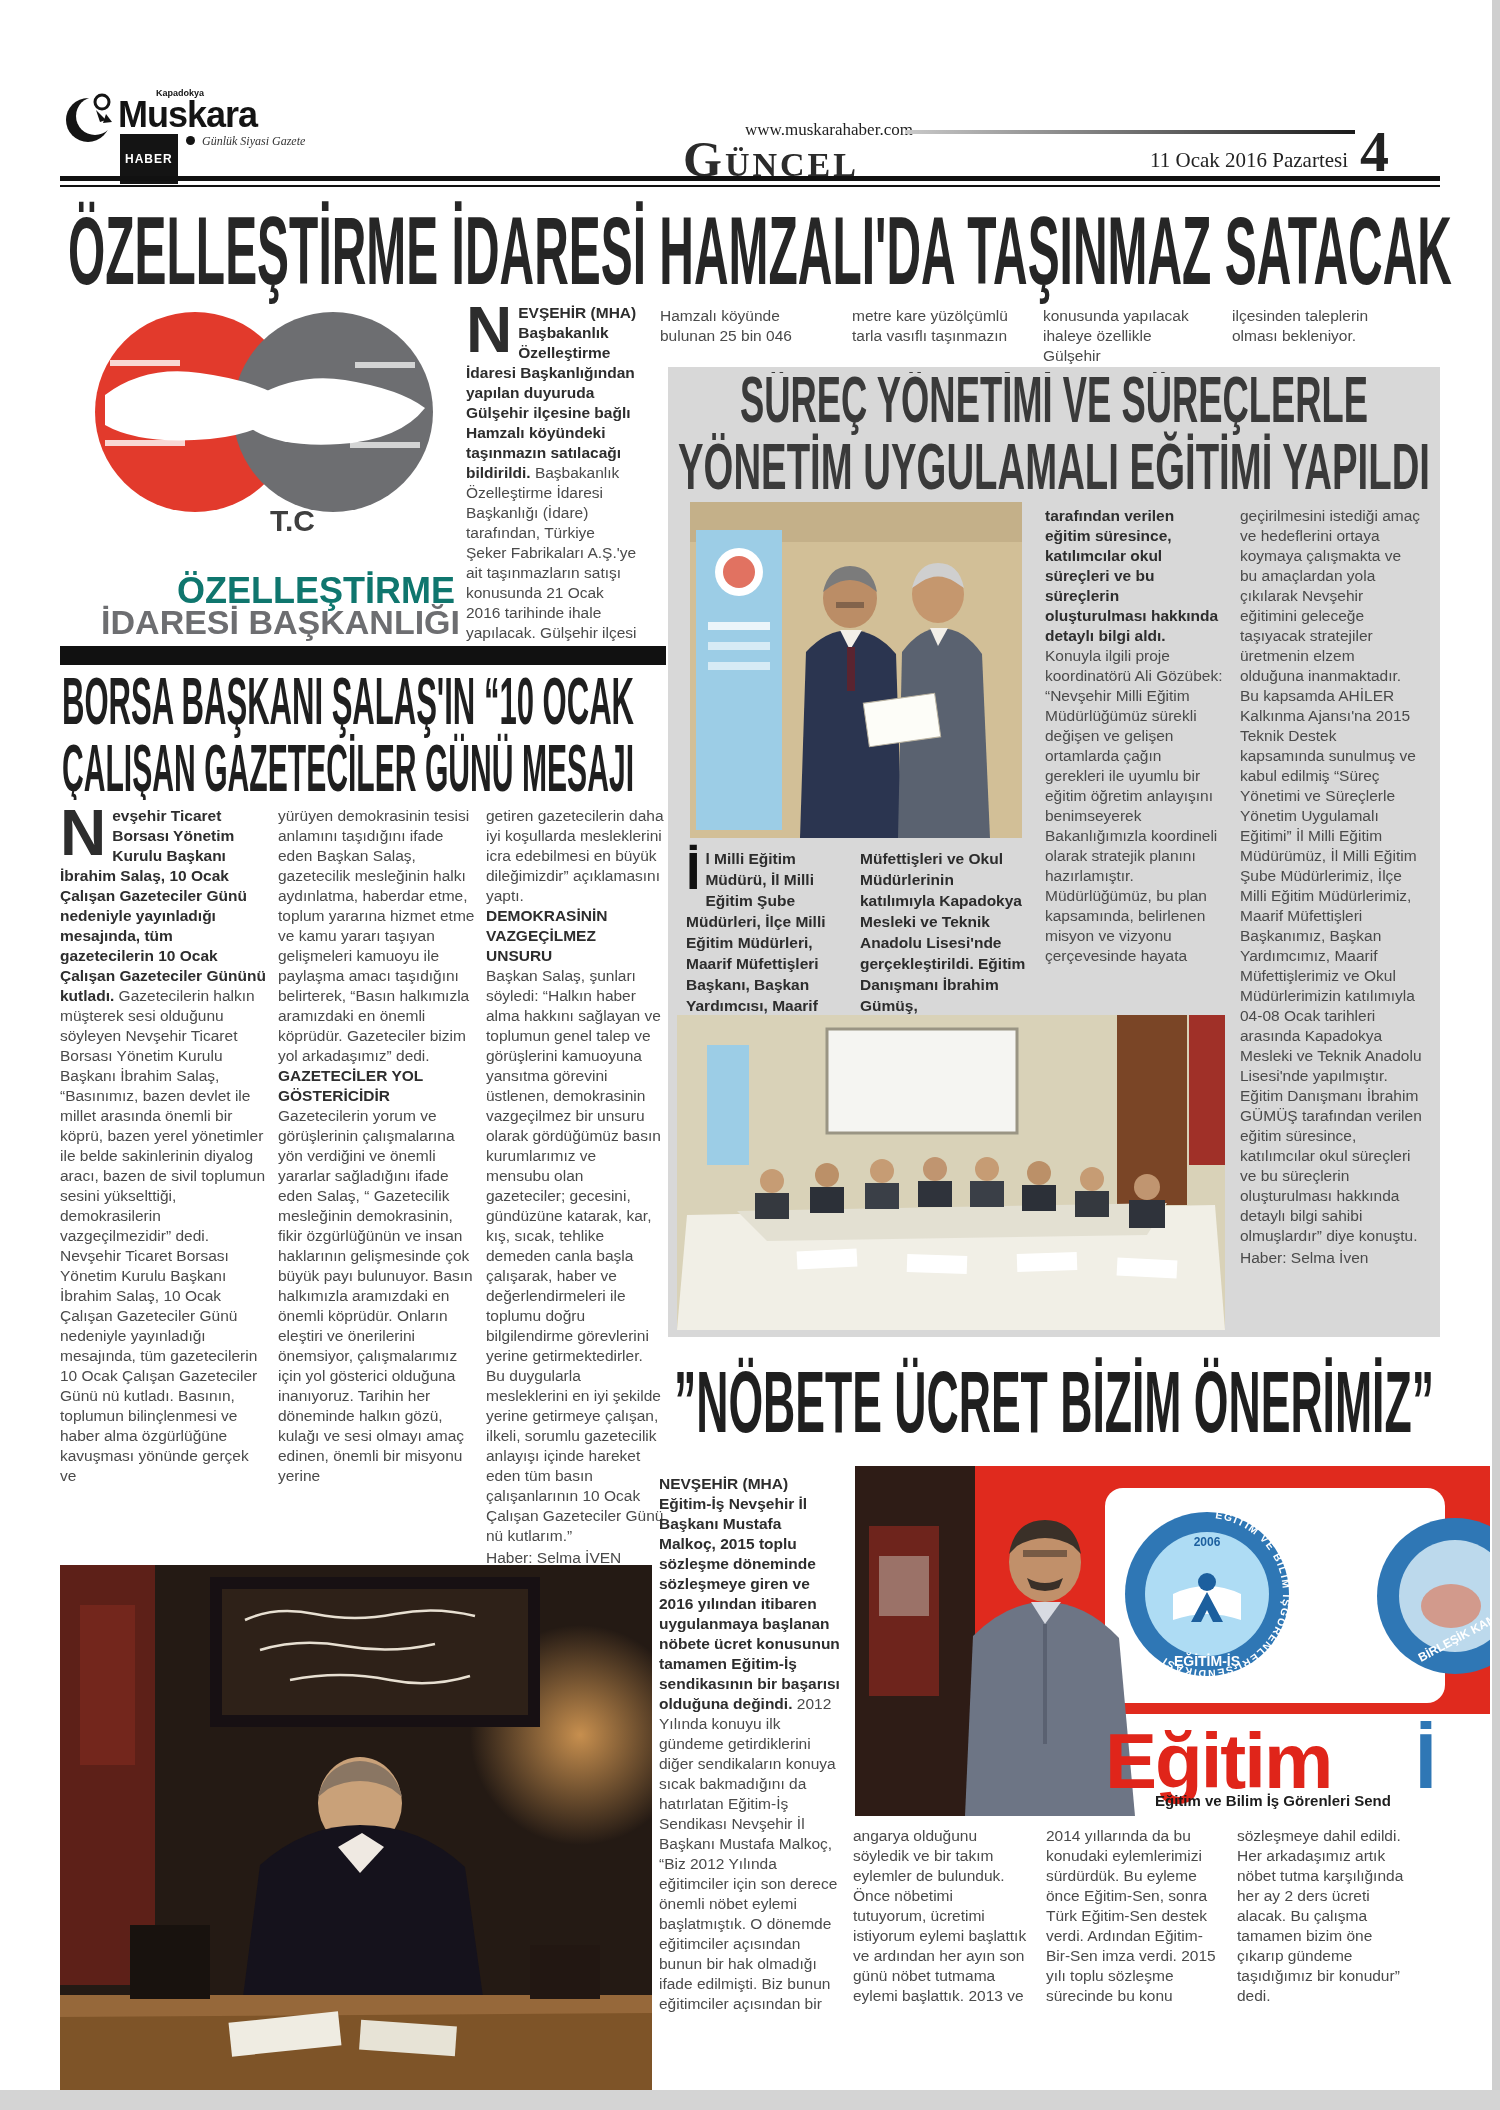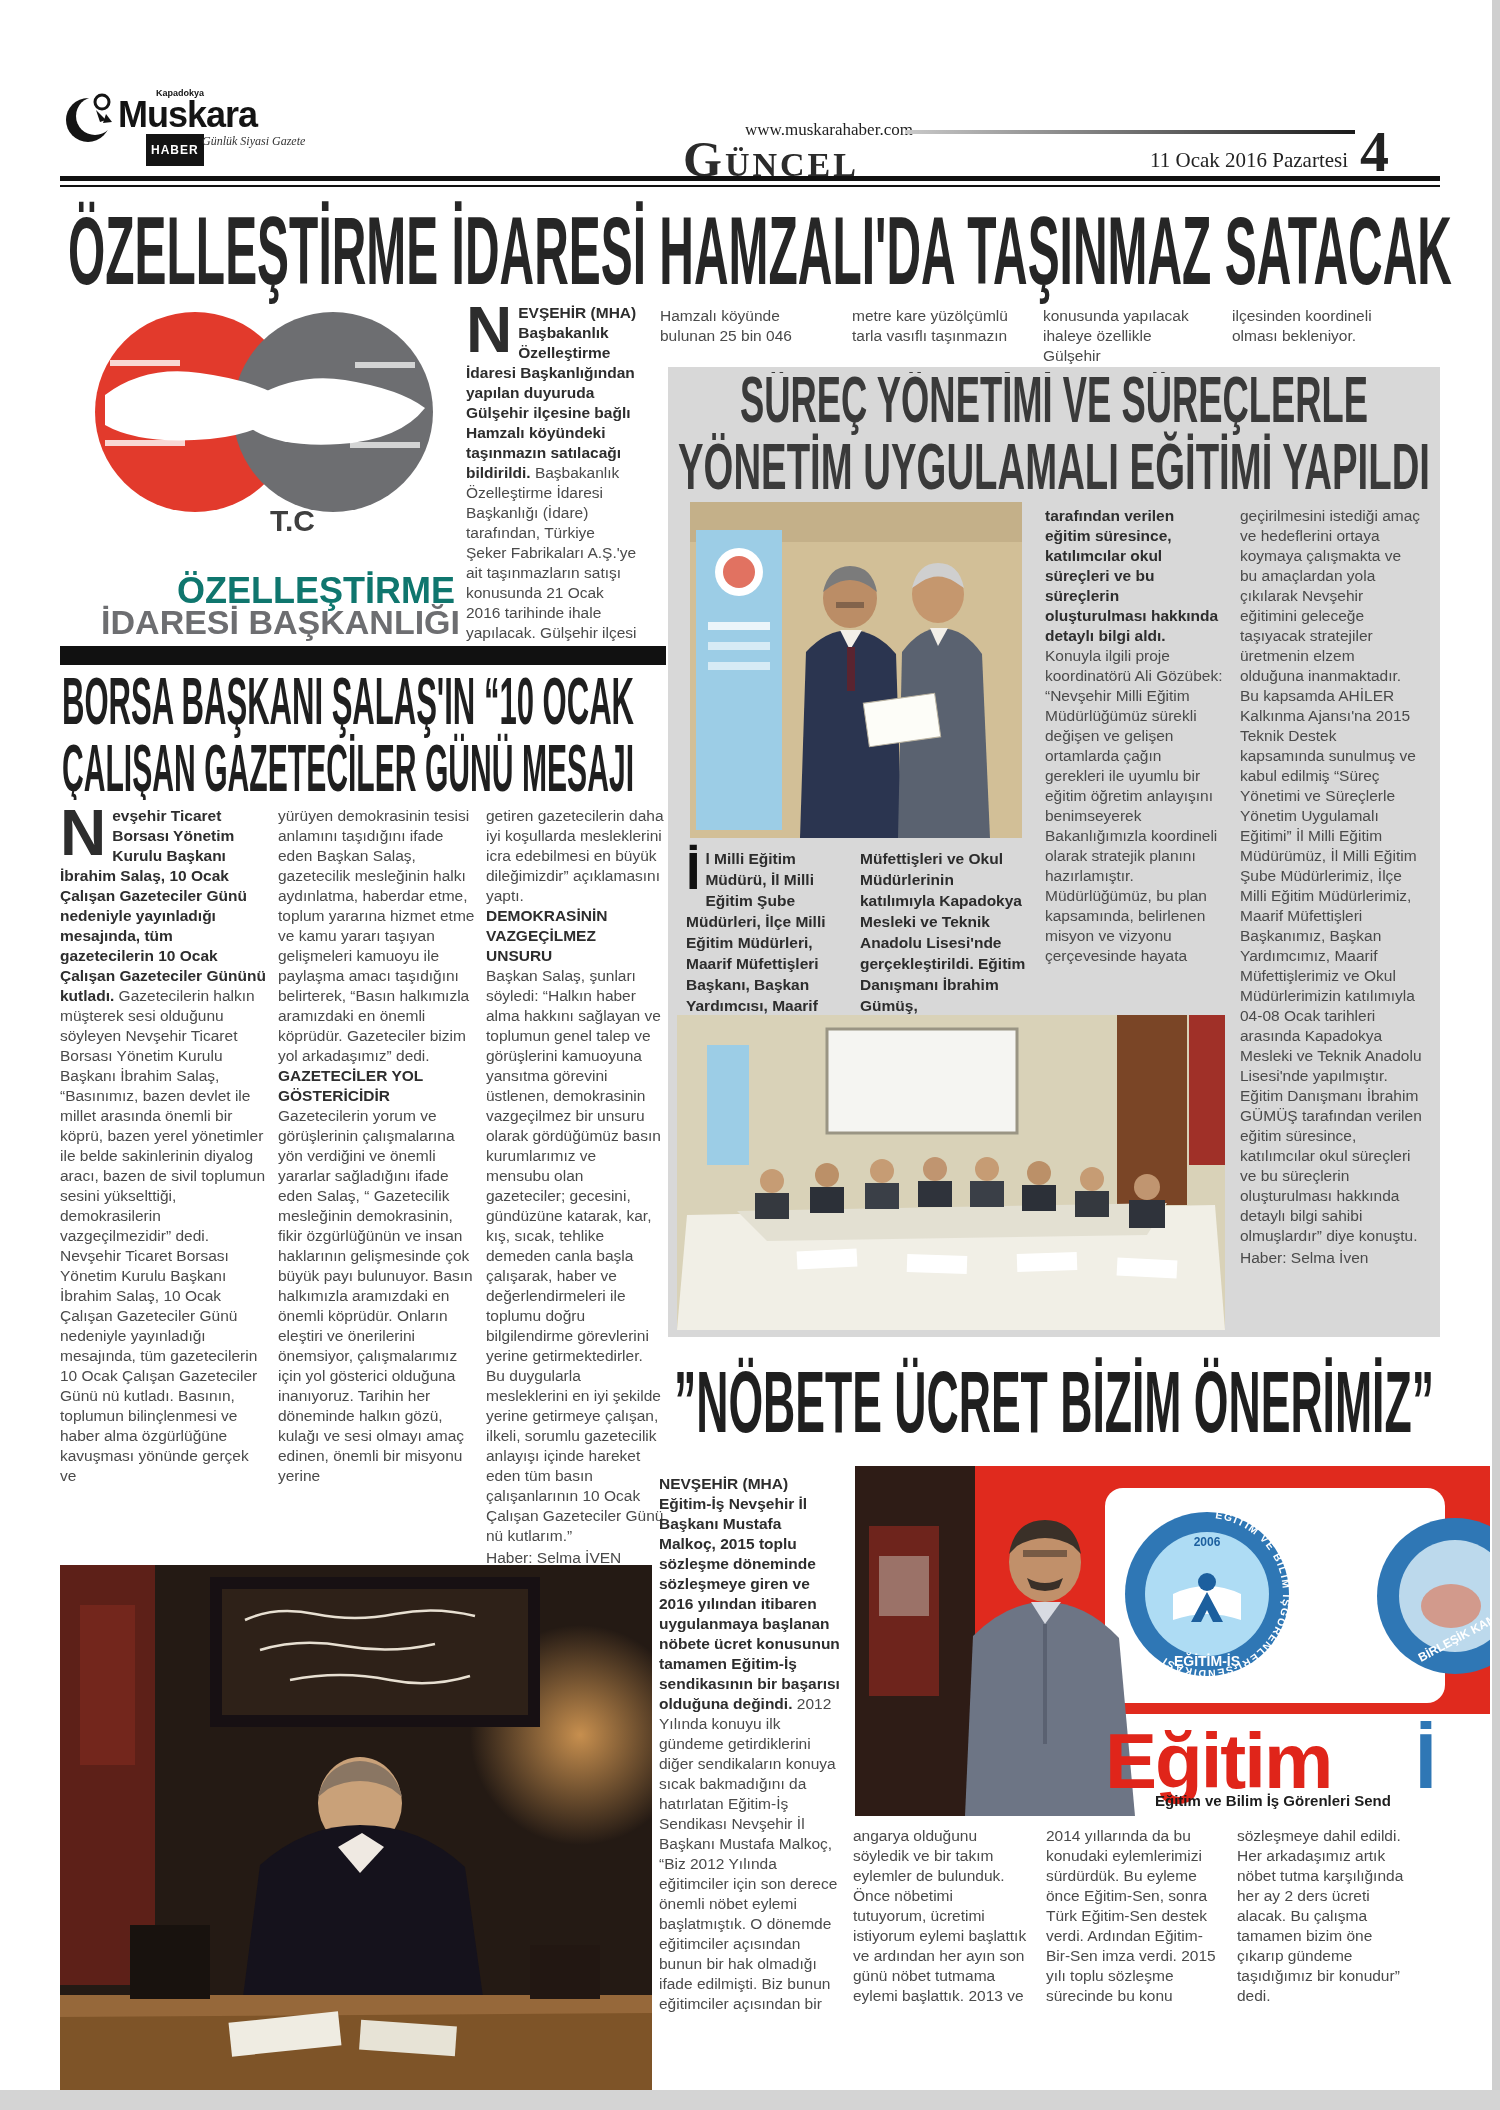--- a/index.html
+++ b/index.html
@@ -21,21 +21,21 @@
   .graybox{position:absolute;background:#d8d8d8;}
   .section-title{font-family:"Liberation Serif",serif;font-weight:bold;color:#2b2b2b;
                  font-size:34px;letter-spacing:3px;}
   .section-title::first-letter{font-size:50px;}
   .pagenum{font-family:"Liberation Serif",serif;font-weight:bold;font-size:58px;color:#222;}
   .datetxt{font-family:"Liberation Serif",serif;font-size:21px;color:#222;}
   .webtxt{font-family:"Liberation Serif",serif;font-size:17px;color:#222;}
   .logo-word{font-weight:bold;font-size:36px;color:#141414;letter-spacing:-1px;}
   .logo-region{font-size:9px;font-weight:bold;color:#141414;}
   .logo-haber{display:inline-block;background:#141414;color:#fff;font-weight:bold;font-size:12px;
-              padding:9px 5px;letter-spacing:1px;margin-left:26px;}
+              padding:18px 5px;letter-spacing:1px;}
   .logo-tag{font-family:"Liberation Serif",serif;font-style:italic;font-size:12px;color:#333;}
   .oib-text{position:absolute;text-align:right;font-weight:bold;line-height:1.04;}
 </style>
 </head>
 <body>
 
 <div id="page">
 
   <div class="abs" style="left:62px;top:88px;width:300px;height:80px;">
     <svg class="abs" style="left:0;top:2px;" width="58" height="58" viewBox="0 0 58 58">
@@ -61,21 +61,21 @@
   <div class="rule" style="left:60px;top:176px;width:1380px;height:5px;"></div>
   <div class="rule" style="left:60px;top:185px;width:1380px;height:2px;"></div>
 
   <svg class="abs headline-svg" style="left:60px;top:200px;" width="1400" height="106">
     <text x="8" y="84" font-size="96" fill="#262626" textLength="1384" lengthAdjust="spacingAndGlyphs">ÖZELLEŞTİRME İDARESİ HAMZALI'DA TAŞINMAZ SATACAK</text>
   </svg>
 
   <div class="col" style="left:660px;top:306px;width:160px;">Hamzalı köyünde bulunan 25 bin 046</div>
   <div class="col" style="left:852px;top:306px;width:170px;">metre kare yüzölçümlü tarla vasıflı taşınmazın</div>
   <div class="col" style="left:1043px;top:306px;width:165px;">konusunda yapılacak ihaleye özellikle Gülşehir</div>
-  <div class="col" style="left:1232px;top:306px;width:150px;">ilçesinden koordineli olması bekleniyor.</div>
+  <div class="col" style="left:1232px;top:306px;width:150px;">ilçesinden taleplerin olması bekleniyor.</div>
 
   <div class="abs" style="left:65px;top:300px;width:395px;height:340px;">
     <svg width="395" height="225" viewBox="0 0 395 225">
       <circle cx="130" cy="112" r="100" fill="#e23a2c"></circle>
       <circle cx="268" cy="112" r="100" fill="#6d6e71"></circle>
       <path d="M40 95 q40 -30 95 -22 q60 8 90 30 q-20 30 -80 36 q-70 6 -105 -14 z" fill="#ffffff"></path>
       <path d="M185 100 q45 -28 95 -20 q55 9 80 28 q-25 32 -85 36 q-60 4 -90 -16 z" fill="#ffffff"></path>
       <rect x="45" y="60" width="70" height="6" fill="#ffffff" opacity="0.8"></rect>
       <rect x="40" y="140" width="80" height="6" fill="#ffffff" opacity="0.8"></rect>
       <rect x="290" y="62" width="60" height="6" fill="#ffffff" opacity="0.7"></rect>

